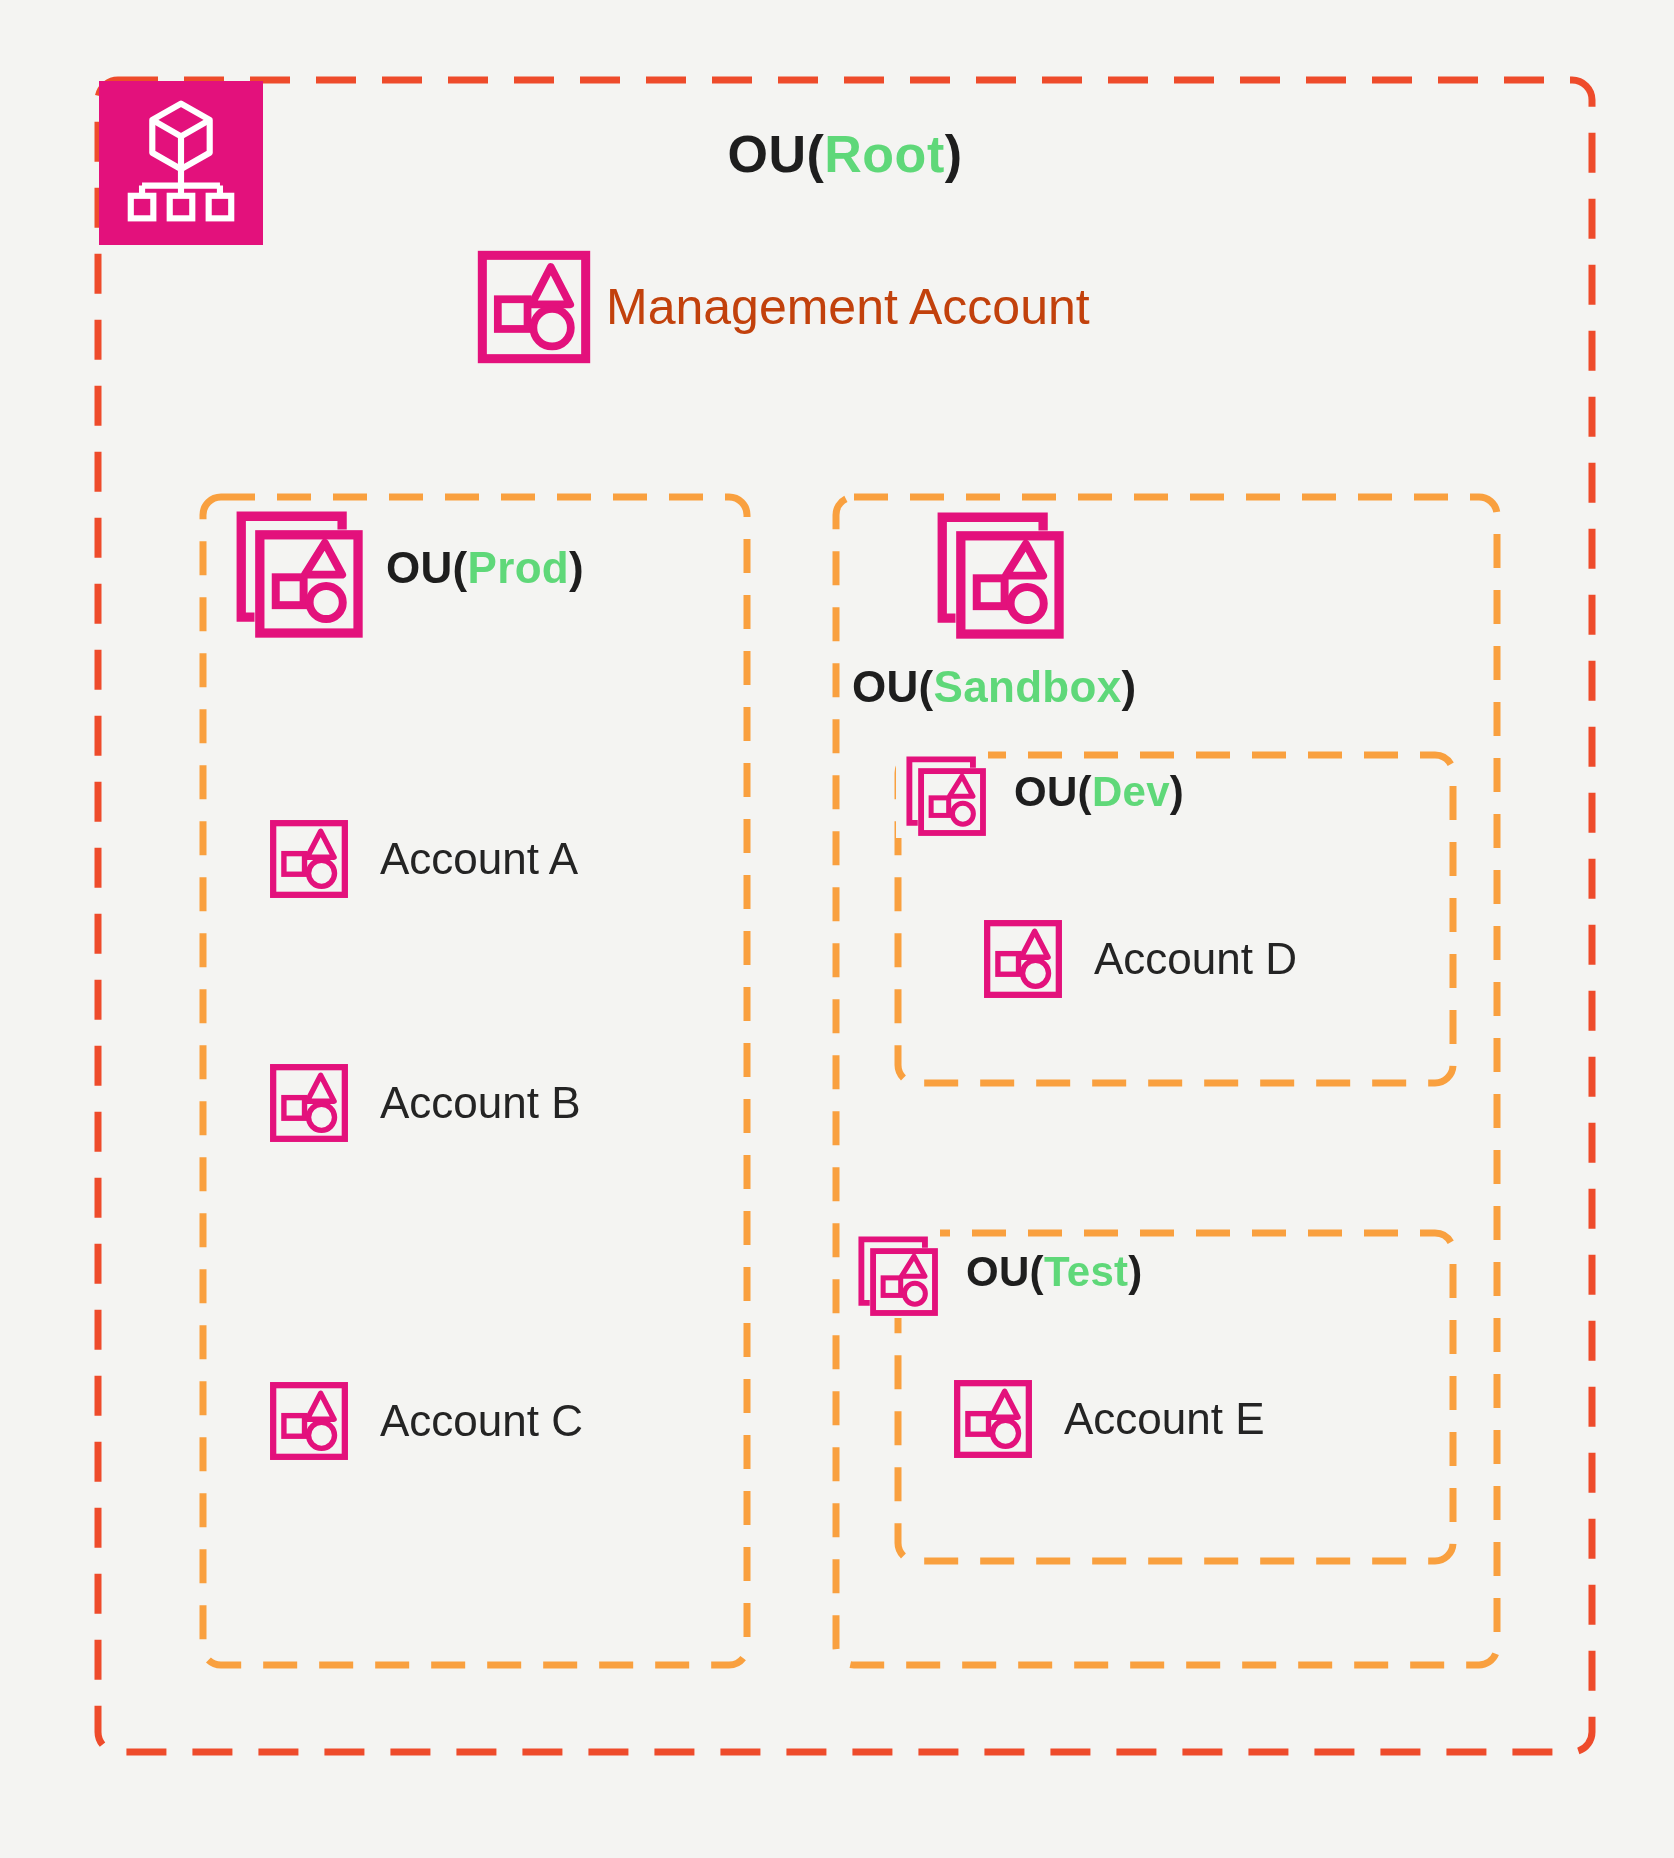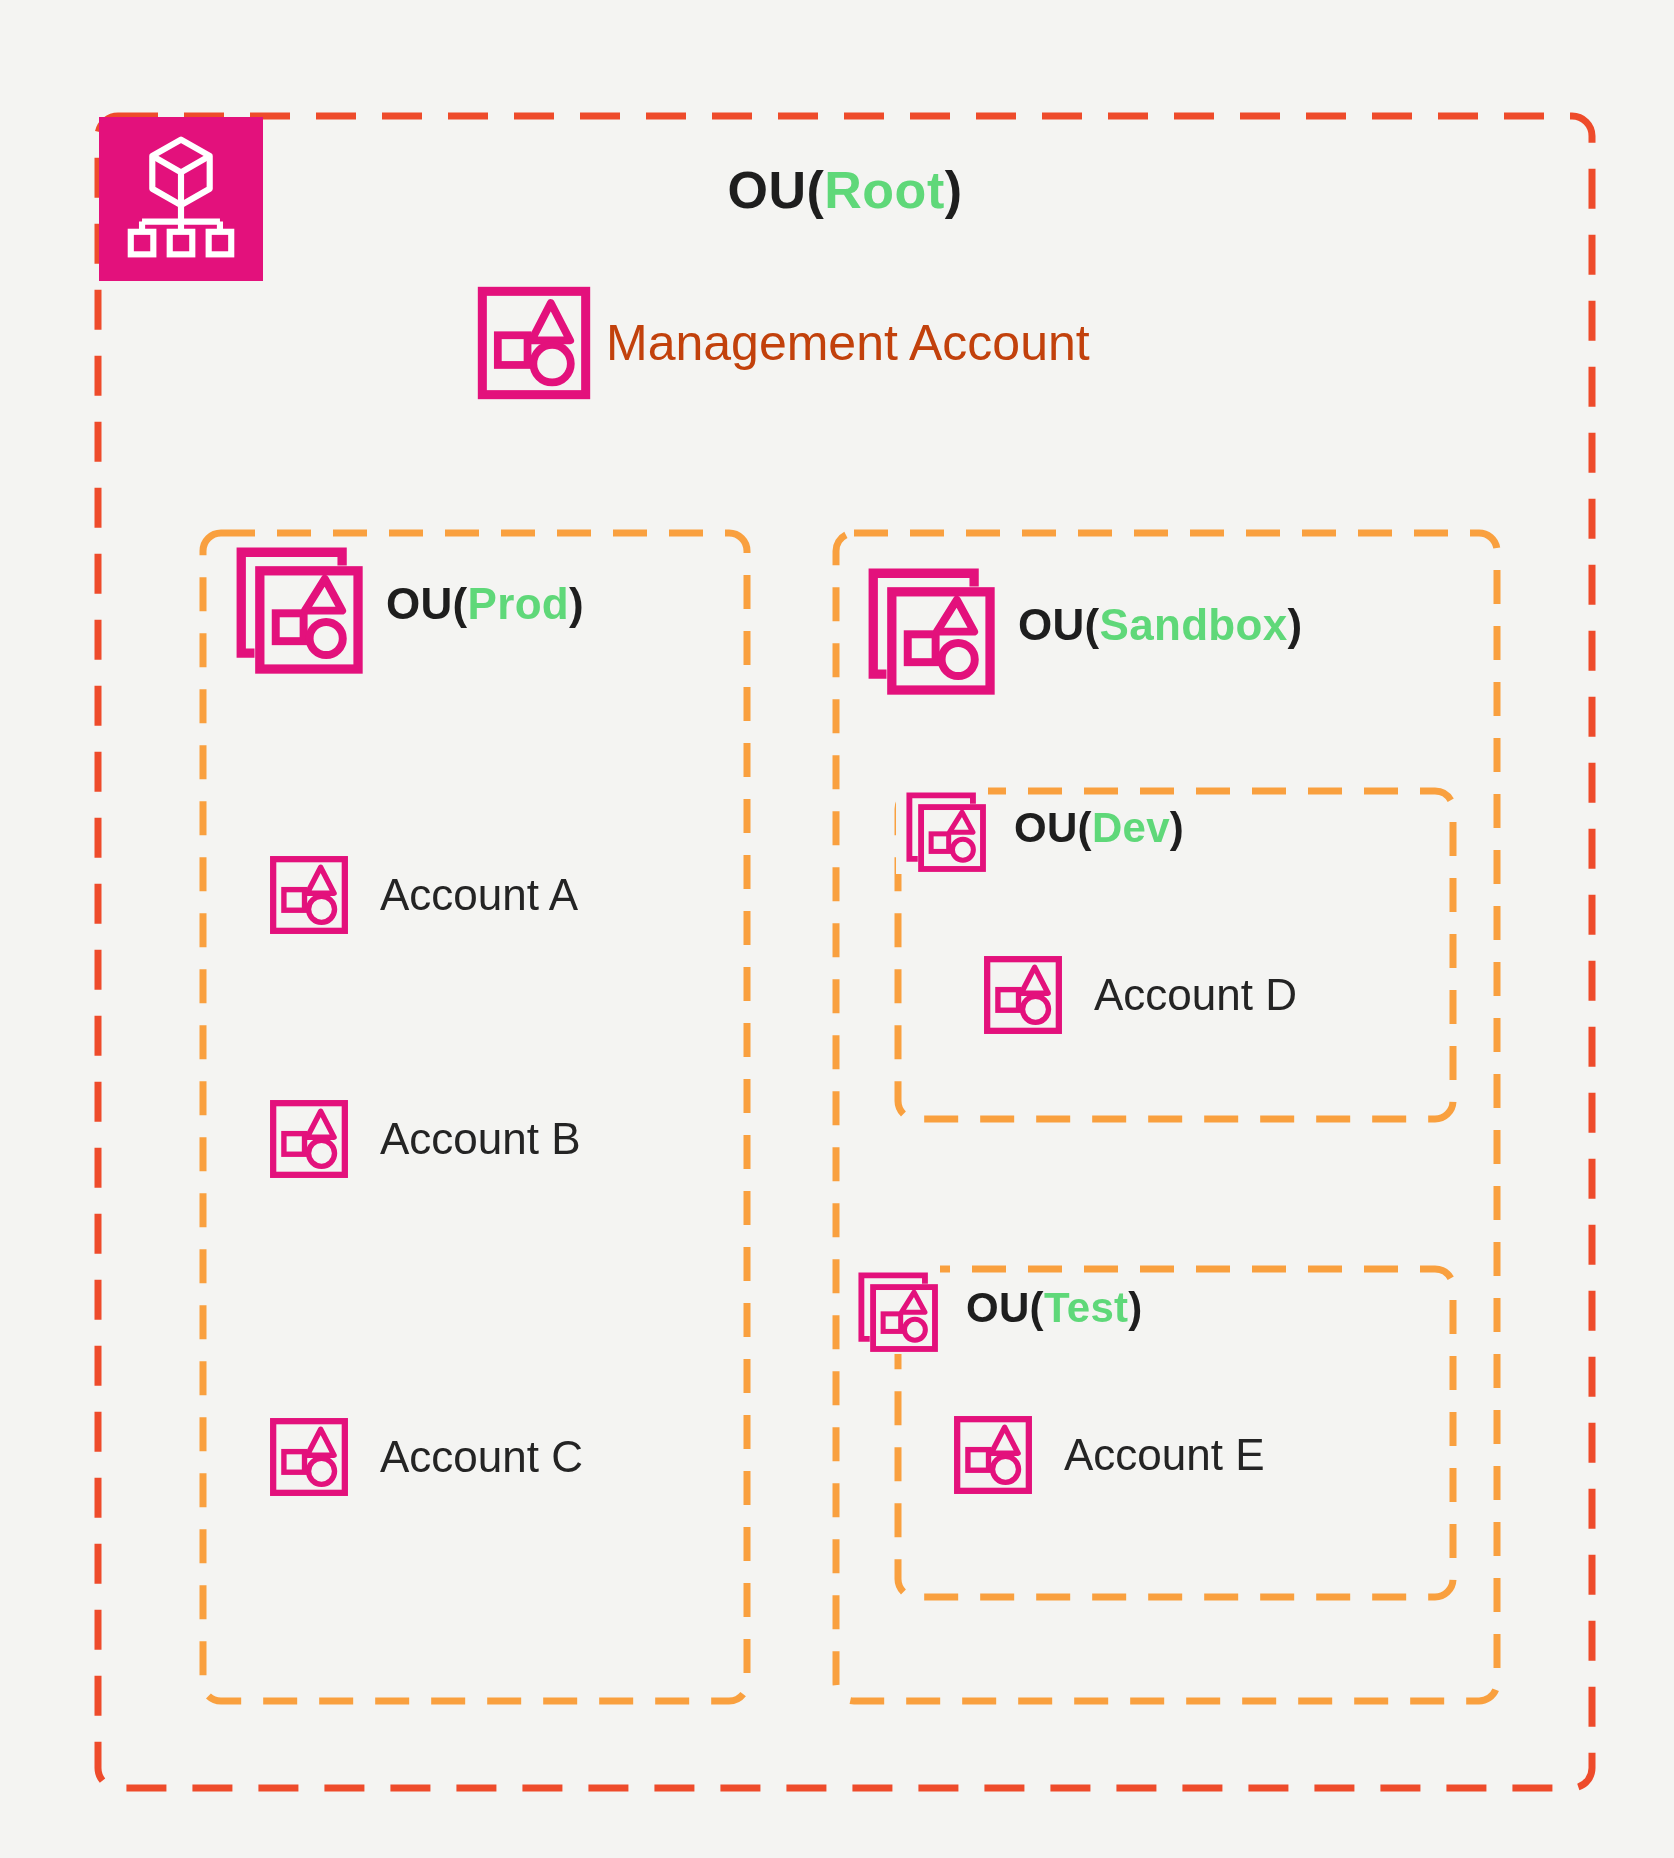--- a/index.html
+++ b/index.html
@@ -11,21 +11,21 @@
     --text-dark:#1E1E1E;
   }
   *{margin:0;padding:0;box-sizing:border-box;}
   html,body{width:1674px;height:1858px;}
   body{
     background:var(--background);
     font-family:"Liberation Sans","DejaVu Sans",sans-serif;
     color:var(--text-dark);
     overflow:hidden;
   }
-  .canvas{position:relative;width:1674px;height:1782px;margin-top:36px;}
+  .canvas{position:relative;width:1674px;height:1782px;}
   .borders{position:absolute;left:0;top:0;width:1674px;height:1858px;}
   .border-root{fill:none;stroke:var(--root-border);stroke-width:7;stroke-dasharray:40 26;}
   .border-ou{fill:none;stroke:var(--ou-border);stroke-width:7;stroke-dasharray:34 22;}
 
   .abs{position:absolute;}
   .row{display:flex;align-items:center;}
 
   .org-icon{left:99px;top:81px;width:164px;height:164px;}
   .org-icon svg{display:block;width:100%;height:100%;}
 
@@ -38,21 +38,21 @@
   .mgmt-row{left:472px;top:245px;height:124px;gap:10px;}
   .mgmt-row .icon{width:124px;height:124px;}
   .mgmt-label{font-size:50px;font-weight:400;color:#c2410c;}
 
   .ou-header{gap:20px;}
   .ou-header .icon{display:block;}
   .ou-label{font-size:44px;font-weight:700;letter-spacing:.3px;white-space:nowrap;}
   .ou-label-sm{font-size:42px;}
 
   .hdr-prod{left:220px;top:495px;height:146px;}
-  .hdr-sandbox{left:852px;top:516px;height:146px;}
+  .hdr-sandbox{left:852px;top:496px;height:146px;flex-direction:column;}
   .hdr-prod .icon,.hdr-sandbox .icon{width:146px;height:146px;}
 
   .hdr-dev{left:896px;top:746px;height:92px;gap:26px;}
   .hdr-test{left:848px;top:1226px;height:92px;gap:26px;}
   .hdr-dev .icon,.hdr-test .icon{width:92px;height:92px;background:var(--background);}
 
   .acct-row{height:86px;gap:28px;}
   .acct-row .icon{width:86px;height:86px;}
   .acct-label{font-size:44px;font-weight:400;color:#242424;white-space:nowrap;}
 

